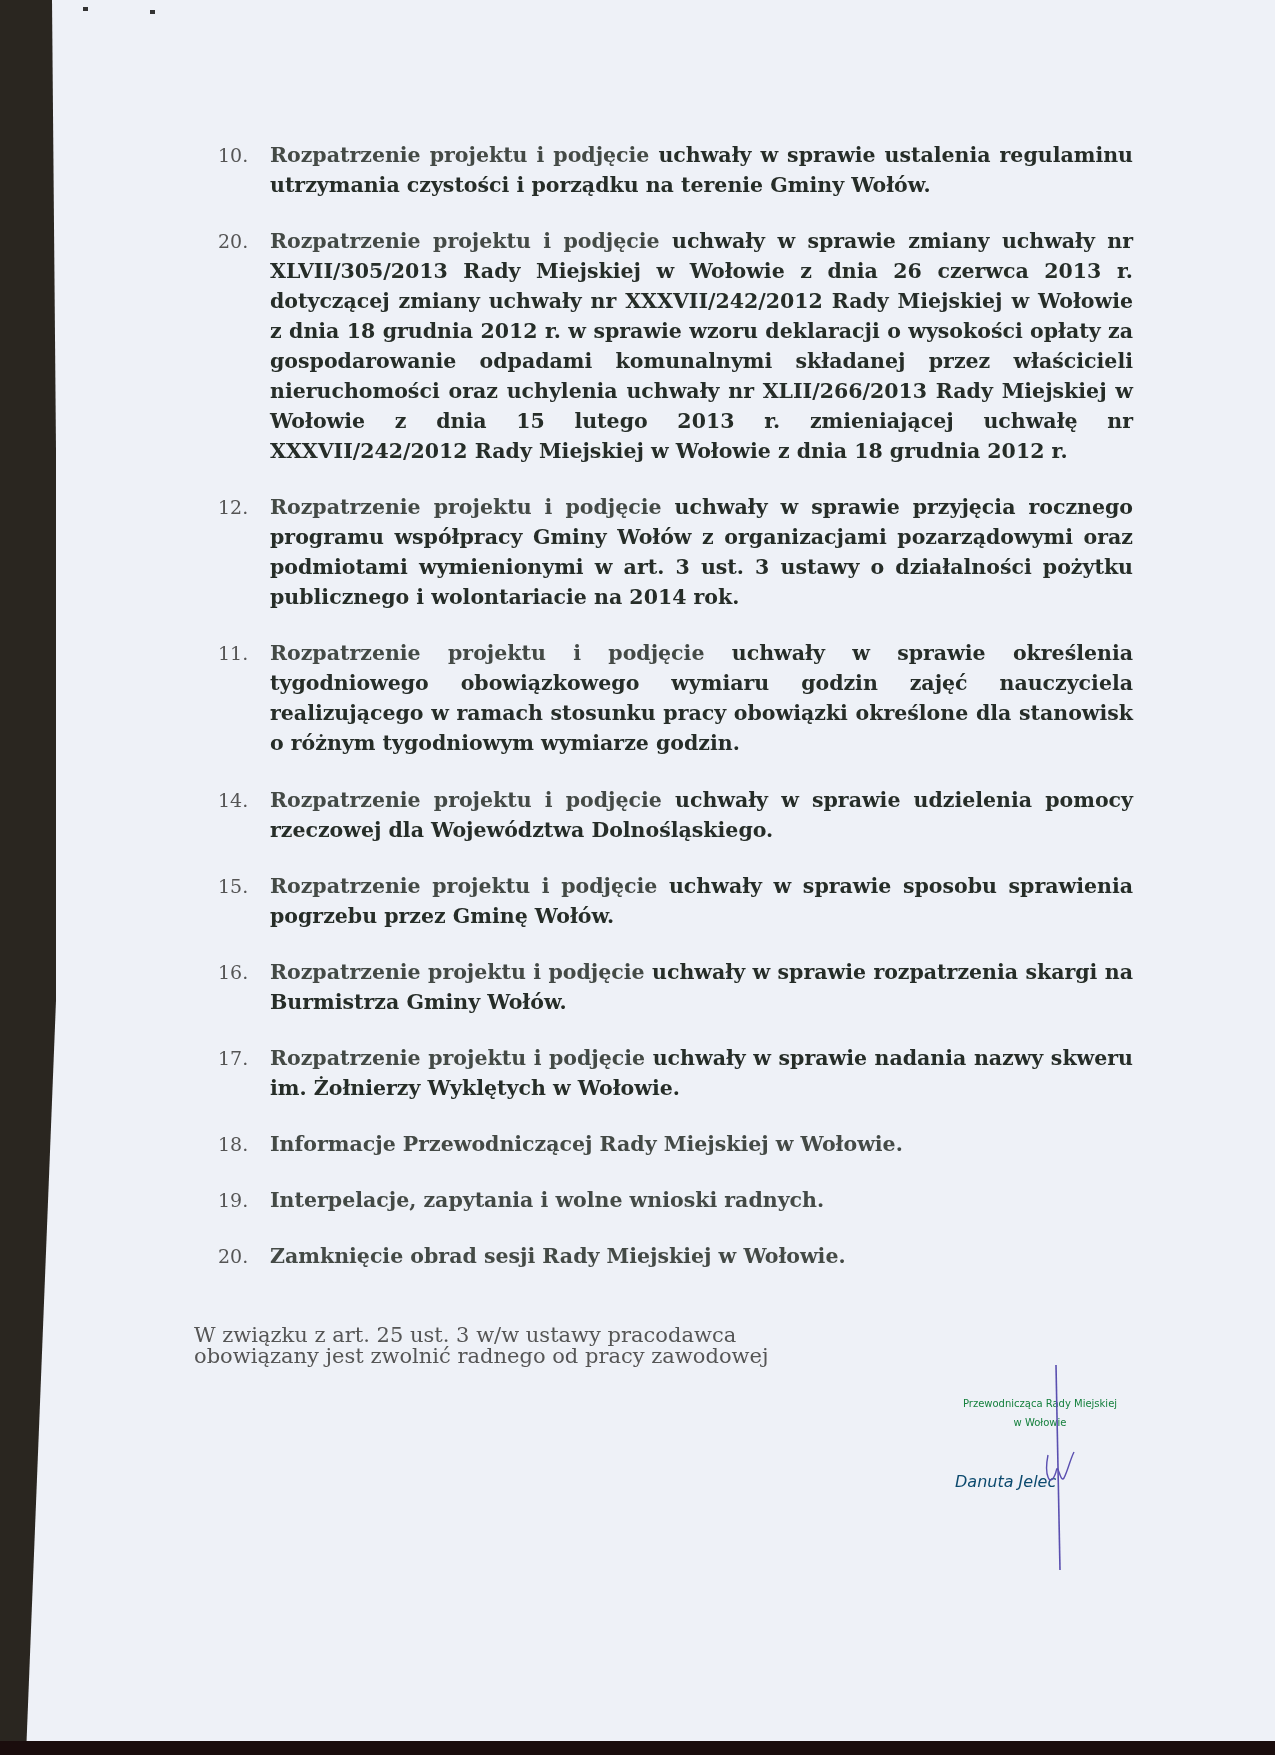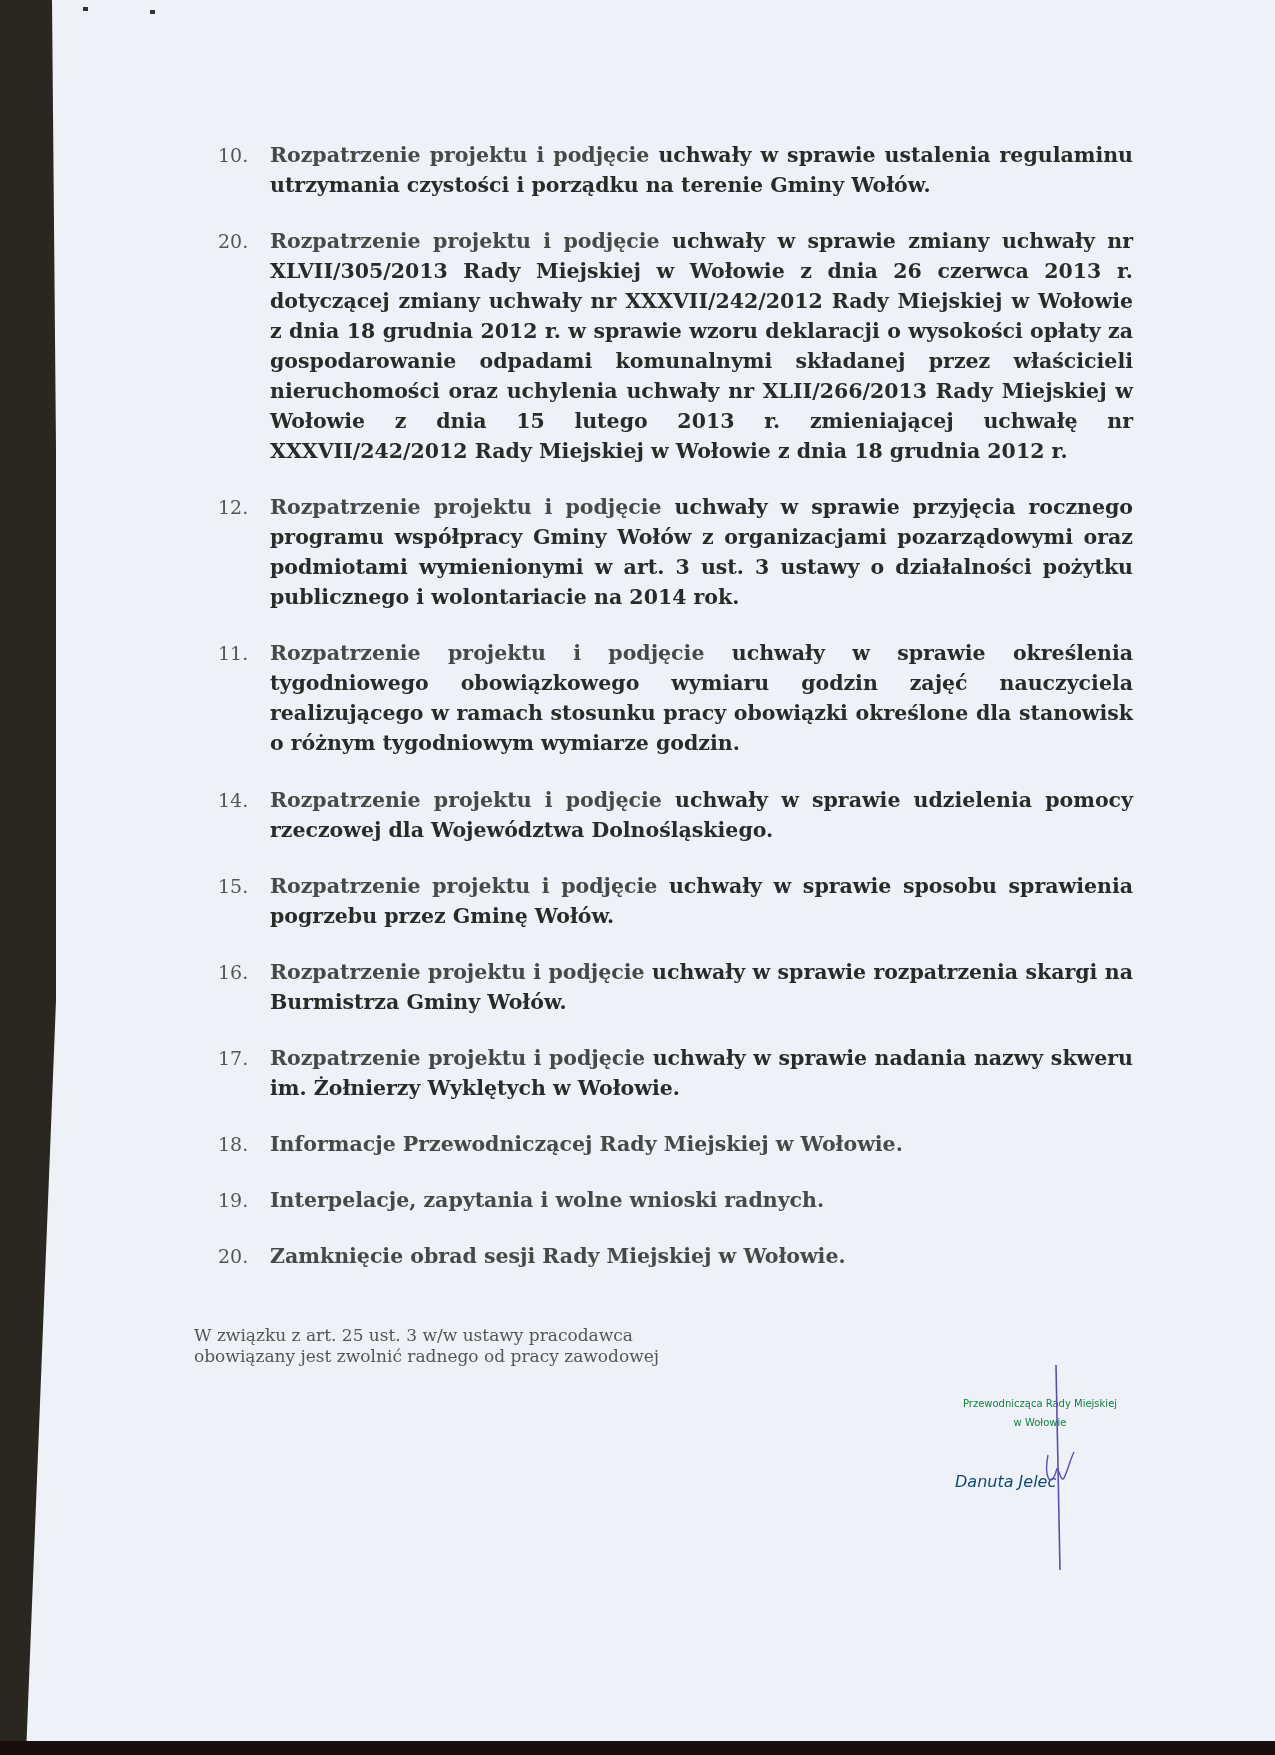--- a/index.html
+++ b/index.html
@@ -6,21 +6,21 @@
     body { width:1275px; height:1755px; position:relative; overflow:hidden; background:#eef1f7; font-family:"DejaVu Serif","Liberation Serif",serif; color:#2e3530; }
     .scan-edge { position:absolute; left:0; top:0; width:56px; height:1755px; background:#2a2620;
       clip-path:polygon(0 0, 52px 0, 60px 900px, 26px 1755px, 0 1755px); }
     .scan-bottom { position:absolute; left:0; top:1741px; width:1275px; height:14px; background:#1a0d0d; }
     .speck { position:absolute; width:5px; height:4px; background:#333; }
     .item { position:absolute; left:228px; width:905px; font-size:20.5px; line-height:30px; text-align:justify; text-align-last:left; }
     .num { position:absolute; left:-10px; width:28px; text-align:left; color:#555; font-size:19px; }
     .body-text { display:block; padding-left:42px; }
     .b { font-weight:bold; color:#262d28; }
     .r { color:#444a46; font-weight:bold;margin-top:32px; }
-    .note { position:absolute; left:194px; top:1325px; font-size:17px; line-height:21px; color:#555; }
+    .note { position:absolute; left:194px; top:1325px; font-size:21px; line-height:21px; color:#555; }
     .meeting { position:absolute; left:196px; top:1513px; font-size:19px; line-height:27px; font-weight:bold; color:#333a35; }
     .sig-title { position:absolute; left:900px; top:1394px; width:280px; text-align:center; font-family:"DejaVu Sans","Liberation Sans",sans-serif; font-size:10px; line-height:19px; color:#15803d; }
     .sig-name { position:absolute; left:955px; top:1472px; font-family:"DejaVu Sans","Liberation Sans",sans-serif; font-style:italic; font-size:16px; color:#0c4a6e; }
     .sig-svg { position:absolute; left:1030px; top:1360px; }
   </style>
 </head>
 <body>
 
 <div class="scan-edge"></div>
 <div class="scan-bottom"></div>

